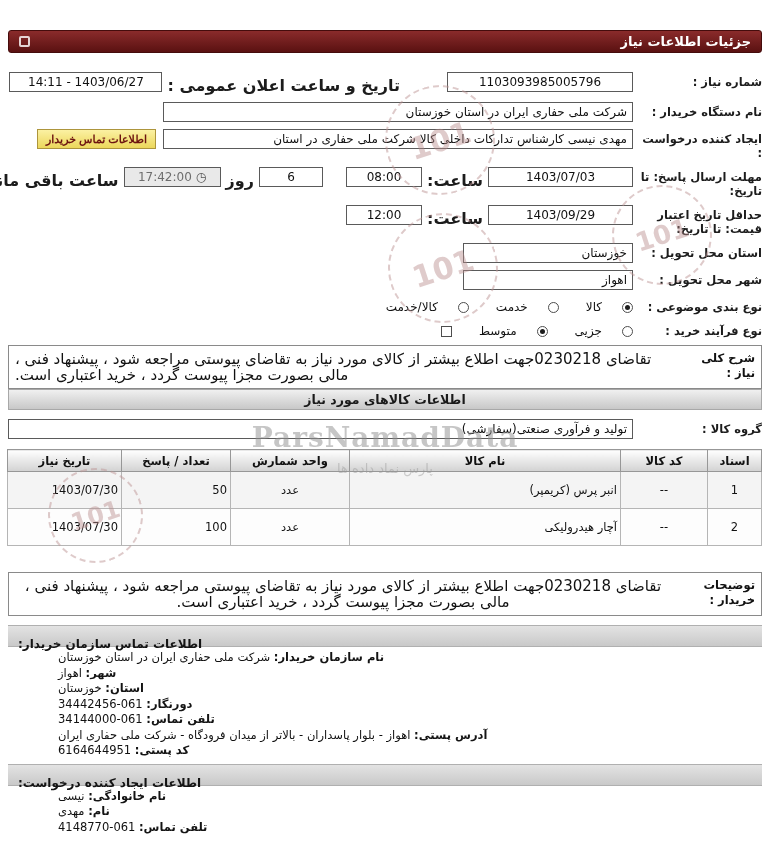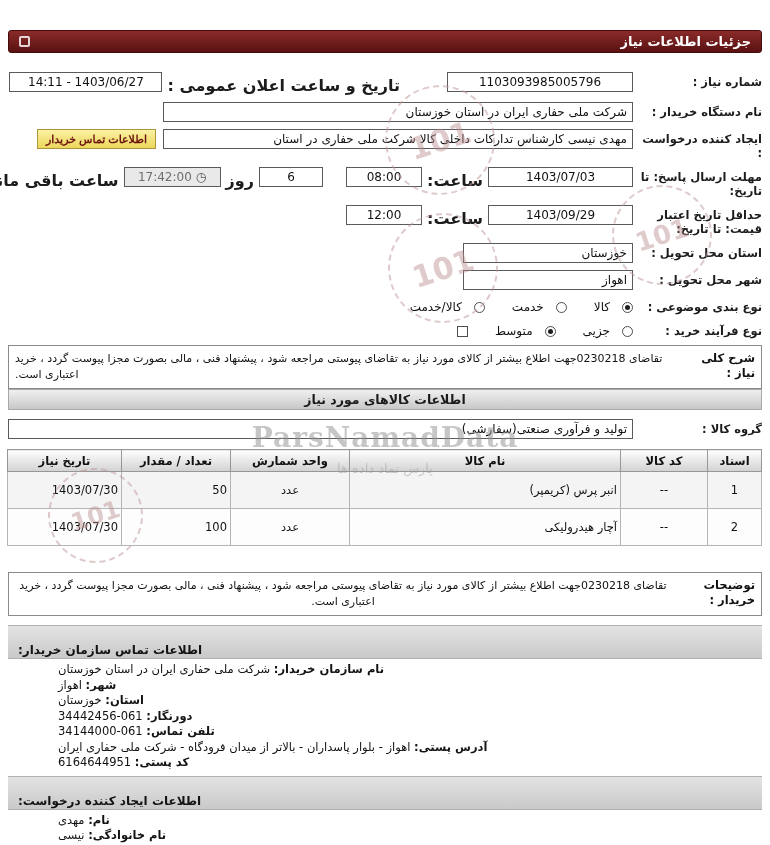--- a/index.html
+++ b/index.html
@@ -38,34 +38,34 @@
   .gap42 { margin-right:42px; }
   .gap18 { margin-right:18px; }
   .cdown { background:#e9e9e9; color:#6e6e6e; display:flex; align-items:center; justify-content:center; gap:4px; }
   .clock { font-size:12px; color:#555; }
   .btn {
     height:20px; line-height:18px; flex:none; margin-right:2px;
     background:linear-gradient(#fbf1a3,#ecd75b); border:1px solid #ad953c;
     color:#6d1410; font-weight:bold; font-size:11px; padding:0 8px; cursor:pointer;
     white-space:nowrap;
   }
-  .ritem { display:flex; align-items:center; gap:12px; margin-left:22px; padding-top:3px; flex:none; }
+  .ritem { display:flex; align-items:center; gap:20px; margin-left:22px; padding-top:3px; flex:none; }
   .rlabel { font-size:12px; }
   .radio { width:11px; height:11px; border:1px solid #4d4d4d; border-radius:50%; background:#fff; position:relative; flex:none; }
   .radio.checked::after { content:""; position:absolute; inset:2px; border-radius:50%; background:#1d1d1d; }
   .cb { width:11px; height:11px; border:1px solid #4d4d4d; background:#fff; flex:none; margin-top:5px; margin-left:3px; }
   .cbtext { font-size:11px; padding-top:4px; white-space:nowrap; }
 
   
   .descbox {
     border:1px solid #8a8a8a; background:#fff; margin:2px 8px 0;
     padding:5px 6px; display:flex; gap:8px; position:relative;
   }
   .desclbl { flex:none; font-weight:bold; font-size:11.5px; line-height:15px; width:72px; }
-  .desctext { flex:1; font-size:11px; line-height:16px; }
+  .desctext { flex:1; font-size:15px; line-height:16px; }
   .ta-left { text-align:left; }
   .ta-center { text-align:center; }
 
   
   .secbar {
     margin:0 8px 0; height:21px; line-height:20px;
     background:linear-gradient(#f0f0f0,#c8c8c8); border:1px solid #a8a8a8;
     font-weight:bold; font-size:12.5px; text-align:center; color:#1a1a1a;
   }
 
@@ -87,21 +87,21 @@
   
   .notes { margin-top:26px; }
   .notes .desclbl { width:76px; }
 
   
   .contact { margin-top:9px; }
   .cbar {
     margin:0 8px; height:18px; line-height:17px;
     background:linear-gradient(#e3e3e3,#c9c9c9);
     border-top:1px solid #b0b0b0; border-bottom:1px solid #b0b0b0;
-    font-weight:bold; font-size:12px; text-align:left; padding:16px 10px; color:#141414;
+    font-weight:bold; font-size:12px; text-align:left; padding:10px 10px; color:#141414;
   }
   .clines { padding:3px 12px 5px 50px; text-align:left; }
   .cline { font-size:11.5px; line-height:15.5px; text-align:left; }
   .cline b { color:#141414; }
 
   
   .wm { position:absolute; pointer-events:none; z-index:6; }
   .wm-big {
     top:421px; left:50%; transform:translateX(-50%);
     font-family:"DejaVu Serif", serif; font-weight:bold; font-size:28px;
@@ -220,21 +220,21 @@
       <span class="box" style="flex:1;">تولید و فرآوری صنعتی(سفارشی)</span>
     </div>
 
     <table class="items" style="margin-left:0;margin-right:0;">
       <thead>
         <tr>
           <th class="c0">اسناد</th>
           <th class="c1">کد کالا</th>
           <th class="c2">نام کالا</th>
           <th class="c3">واحد شمارش</th>
-          <th class="c4">تعداد / مقدار</th>
+          <th class="c4">تعداد / پاسخ</th>
           <th class="c5">تاریخ نیاز</th>
         </tr>
       </thead>
       <tbody>
         <tr class="r1">
           <td class="cell-ctr">1</td>
           <td class="cell-ctr">--</td>
           <td class="cell-rt">انبر پرس (کریمپر)</td>
           <td class="cell-ctr">عدد</td>
           <td class="cell-rt2">50</td>
@@ -262,22 +262,22 @@
         <div class="cline"><b>نام سازمان خریدار:</b> <span>شرکت ملی حفاری ایران در استان خوزستان</span></div>
         <div class="cline"><b>شهر:</b> <span>اهواز</span></div>
         <div class="cline"><b>استان:</b> <span>خوزستان</span></div>
         <div class="cline"><b>دورنگار:</b> <span>061-34442456</span></div>
         <div class="cline"><b>تلفن تماس:</b> <span>061-34144000</span></div>
         <div class="cline"><b>آدرس پستی:</b> <span>اهواز - بلوار پاسداران - بالاتر از میدان فرودگاه - شرکت ملی حفاری ایران</span></div>
         <div class="cline"><b>کد پستی:</b> <span>6164644951</span></div>
       </div>
       <div class="cbar" style="margin-left:0;margin-right:0;">اطلاعات ایجاد کننده درخواست:</div>
       <div class="clines">
+        <div class="cline"><b>نام خانوادگی:</b> <span>نیسی</span></div>
         <div class="cline"><b>نام:</b> <span>مهدی</span></div>
-        <div class="cline"><b>نام خانوادگی:</b> <span>نیسی</span></div>
         <div class="cline"><b>تلفن تماس:</b> <span>061-4148770</span></div>
       </div>
     </div>
 
   </div>
 
   <div class="wm wm-big">ParsNamadData</div>
   <div class="wm wm-sub">پارس نماد داده ها</div>
   <div class="wm stamp s1">101</div>
   <div class="wm stamp s2">101</div>

